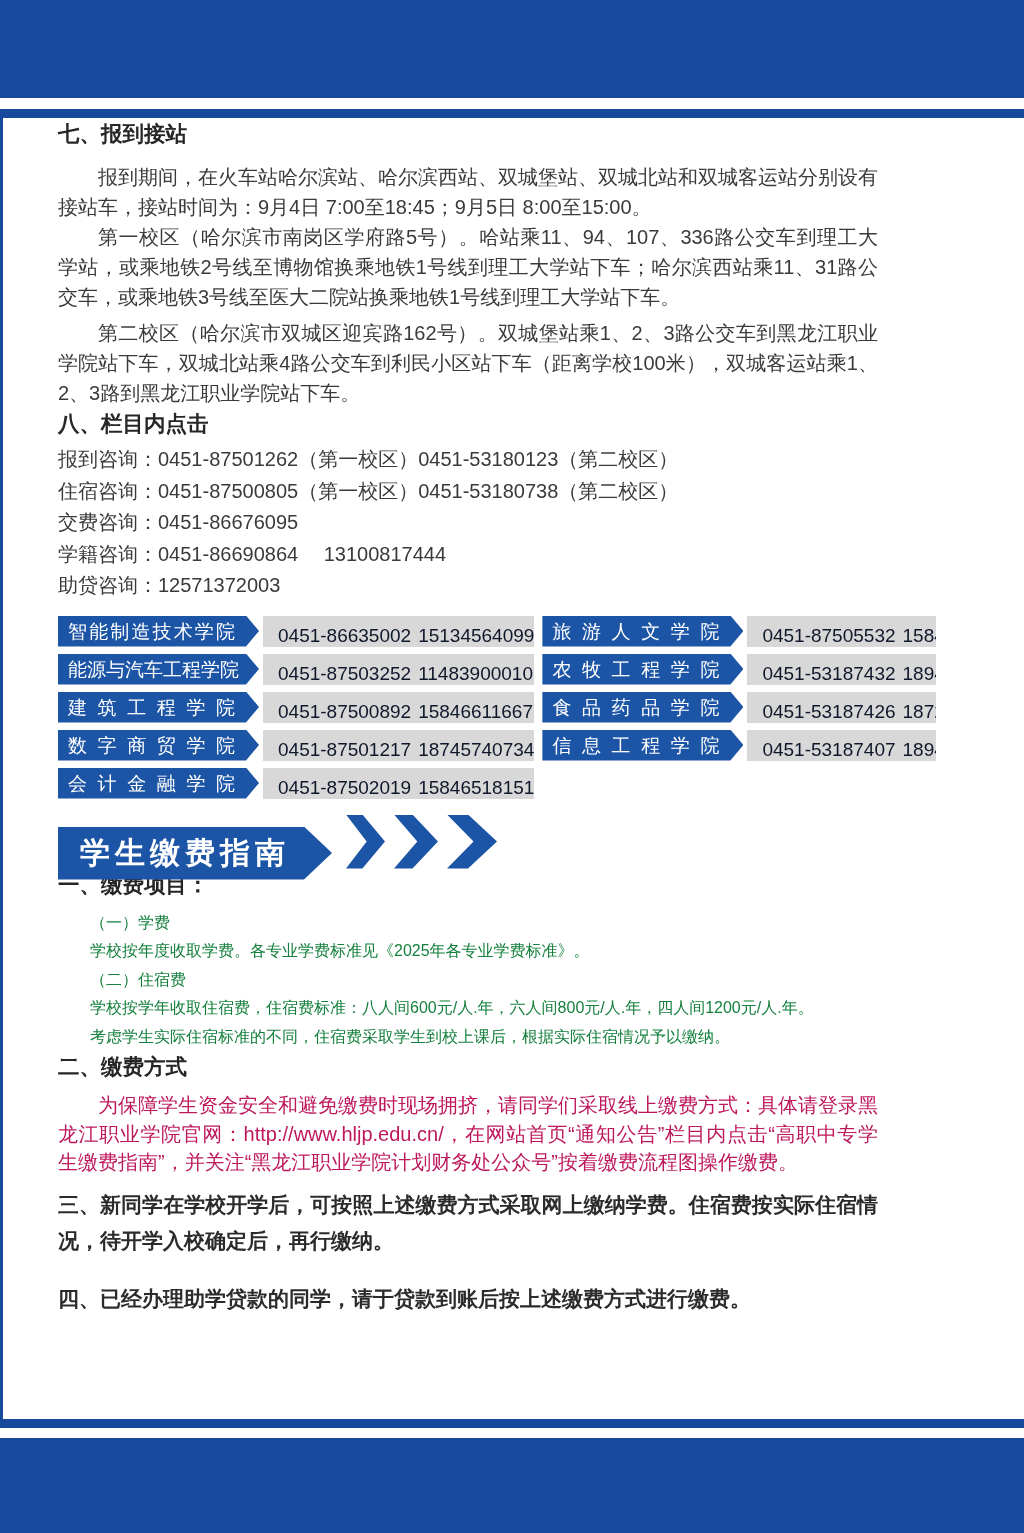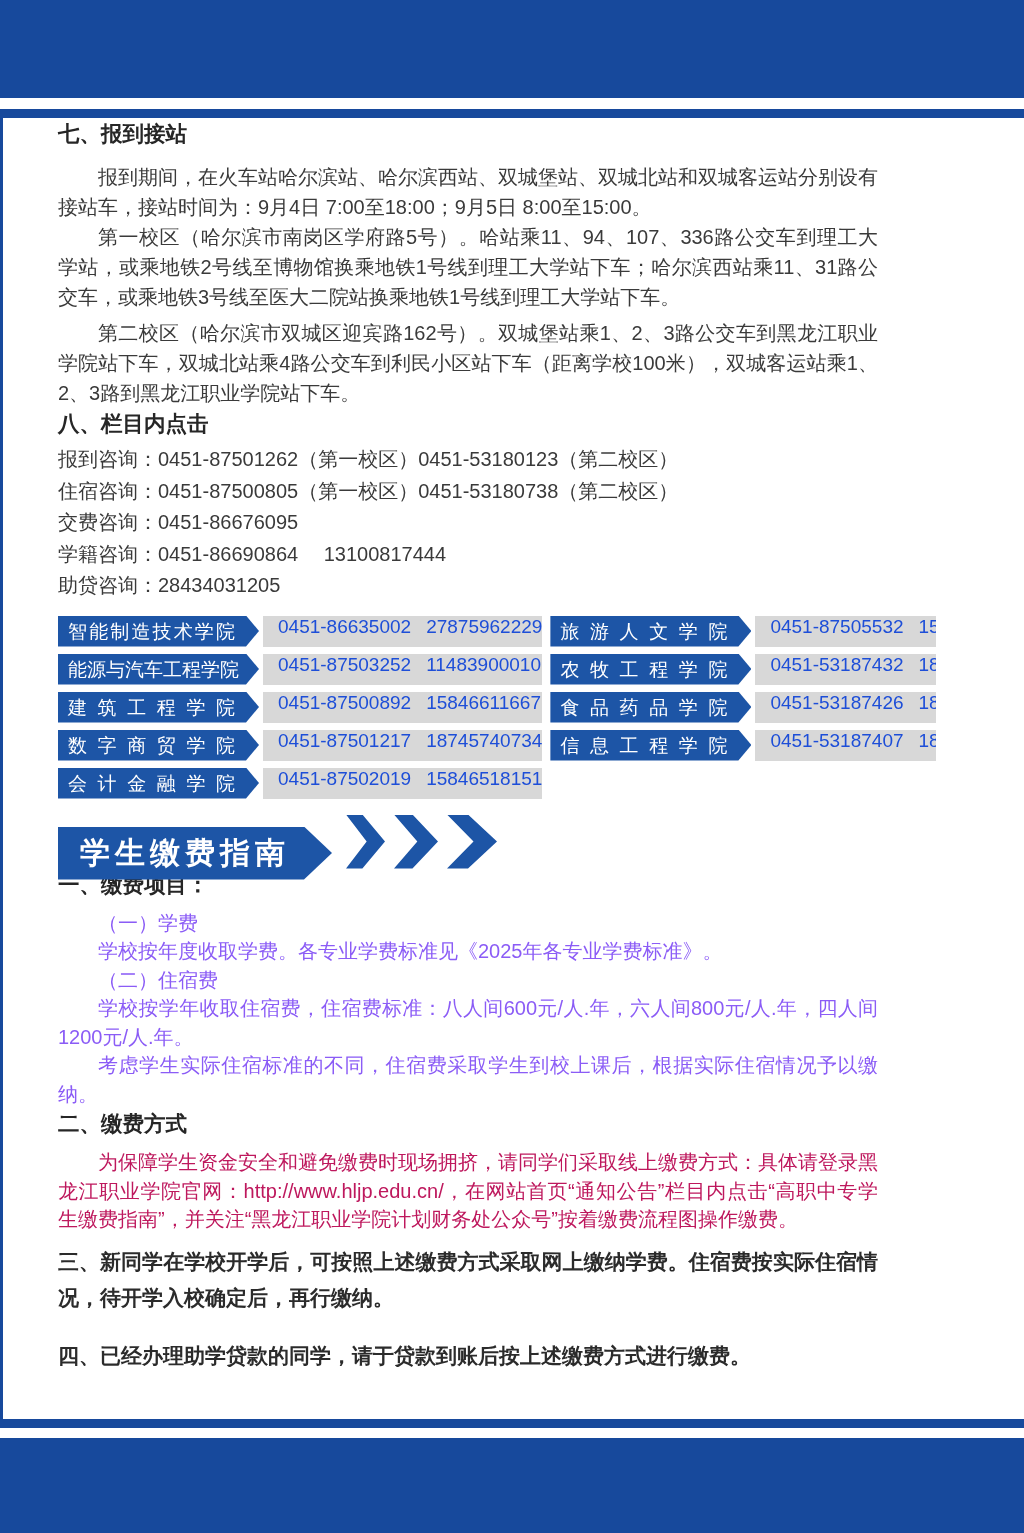--- a/index.html
+++ b/index.html
@@ -41,22 +41,22 @@
     flex:0 0 201px;box-sizing:border-box;
     background:#1d55a6;color:#ffffff;
     font-size:19px;line-height:31px;
     padding:0 24px 0 10px;
     clip-path:polygon(0 0,calc(100% - 13px) 0,100% 50%,calc(100% - 13px) 100%,0 100%);
     text-align:justify;text-align-last:justify;
     white-space:nowrap;overflow:hidden;
   }
   .college-phones{
     flex:1;margin-left:4px;background:#d8d8d8;
-    display:flex;align-items:flex-start;gap:15px;
-    padding-left:15px;font-size:19px;color:#1d4ed8;
+    display:flex;align-items:flex-end;gap:7px;
+    padding-left:15px;font-size:19px;color:#0f172a;
     white-space:nowrap;
   }
 
   
   .banner-row{display:flex;align-items:center;margin-top:16px;height:54px;}
   .banner{
     width:274px;height:53px;box-sizing:border-box;
     background:#1d55a6;color:#ffffff;
     clip-path:polygon(0 0,calc(100% - 28px) 0,100% 50%,calc(100% - 28px) 100%,0 100%);
     display:flex;align-items:center;
@@ -66,58 +66,58 @@
   .chevron{
     display:inline-block;height:54px;background:#1d55a6;
     clip-path:polygon(0 0,42% 0,100% 50%,42% 100%,0 100%,53% 50%);
   }
   .chevron.c1{width:39px;margin-left:14px;}
   .chevron.c2{width:44px;margin-left:9px;}
   .chevron.c3{width:50px;margin-left:9px;}
 
   
   .h-pay1{margin-top:28px;}
-  p.pay-line{font-size:20px;line-height:28.5px;color:#8b5cf6;margin:0;text-indent:2em;text-align:justify;}
+  p.pay-line{font-size:16px;line-height:28.5px;color:#15803d;margin:0;text-indent:2em;text-align:justify;}
   .pay-block{margin-top:8px;}
   .h-pay2{margin-top:10px;}
   p.pay-para{font-size:20px;line-height:28.5px;color:#be185d;margin:8px 0 0;text-indent:2em;text-align:justify;}
   p.pay-bold{font-size:21px;line-height:36px;color:#2b2b2b;font-weight:bold;margin:10px 0 0;text-align:justify;}
   p.pay-bold.last{margin-top:24px;font-family:Liberation Mono, monospace;}
 </style>
 </head>
 <body>
 
 <div class="page">
   <div class="top-band"></div>
   <div class="top-substripe"></div>
   <div class="left-rule"></div>
 
   <div class="content">
 
     <h2 class="sec h-arrival">七、报到接站</h2>
-    <p class="body first">报到期间，在火车站哈尔滨站、哈尔滨西站、双城堡站、双城北站和双城客运站分别设有接站车，接站时间为：9月4日 7:00至18:00；9月5日 8:00至15:00。</p>
+    <p class="body first">报到期间，在火车站哈尔滨站、哈尔滨西站、双城堡站、双城北站和双城客运站分别设有接站车，接站时间为：9月4日 7:00至18:45；9月5日 8:00至15:00。</p>
     <p class="body">第一校区（哈尔滨市南岗区学府路5号）。哈站乘11、94、107、336路公交车到理工大学站，或乘地铁2号线至博物馆换乘地铁1号线到理工大学站下车；哈尔滨西站乘11、31路公交车，或乘地铁3号线至医大二院站换乘地铁1号线到理工大学站下车。</p>
     <p class="body p3">第二校区（哈尔滨市双城区迎宾路162号）。双城堡站乘1、2、3路公交车到黑龙江职业学院站下车，双城北站乘4路公交车到利民小区站下车（距离学校100米），双城客运站乘1、2、3路到黑龙江职业学院站下车。</p>
 
     <h2 class="sec h-consult">八、栏目内点击</h2>
     <div class="phones-block">
       <p class="phone-line">报到咨询：0451-87501262（第一校区）0451-53180123（第二校区）</p>
       <p class="phone-line">住宿咨询：0451-87500805（第一校区）0451-53180738（第二校区）</p>
       <p class="phone-line">交费咨询：0451-86676095</p>
       <p class="phone-line">学籍咨询：0451-86690864　 13100817444</p>
-      <p class="phone-line">助贷咨询：28434031205</p>
+      <p class="phone-line">助贷咨询：12571372003</p>
     </div>
 
     <div class="college-grid">
       <div class="college-col">
         <div class="college-row">
           <div class="college-label">智能制造技术学院</div>
           <div class="college-phones">
             <span>0451-86635002</span>
-            <span>27875962229</span>
+            <span>15134564099</span>
           </div>
         </div>
         <div class="college-row">
           <div class="college-label">能源与汽车工程学院</div>
           <div class="college-phones">
             <span>0451-87503252</span>
             <span>11483900010</span>
           </div>
         </div>
         <div class="college-row">

